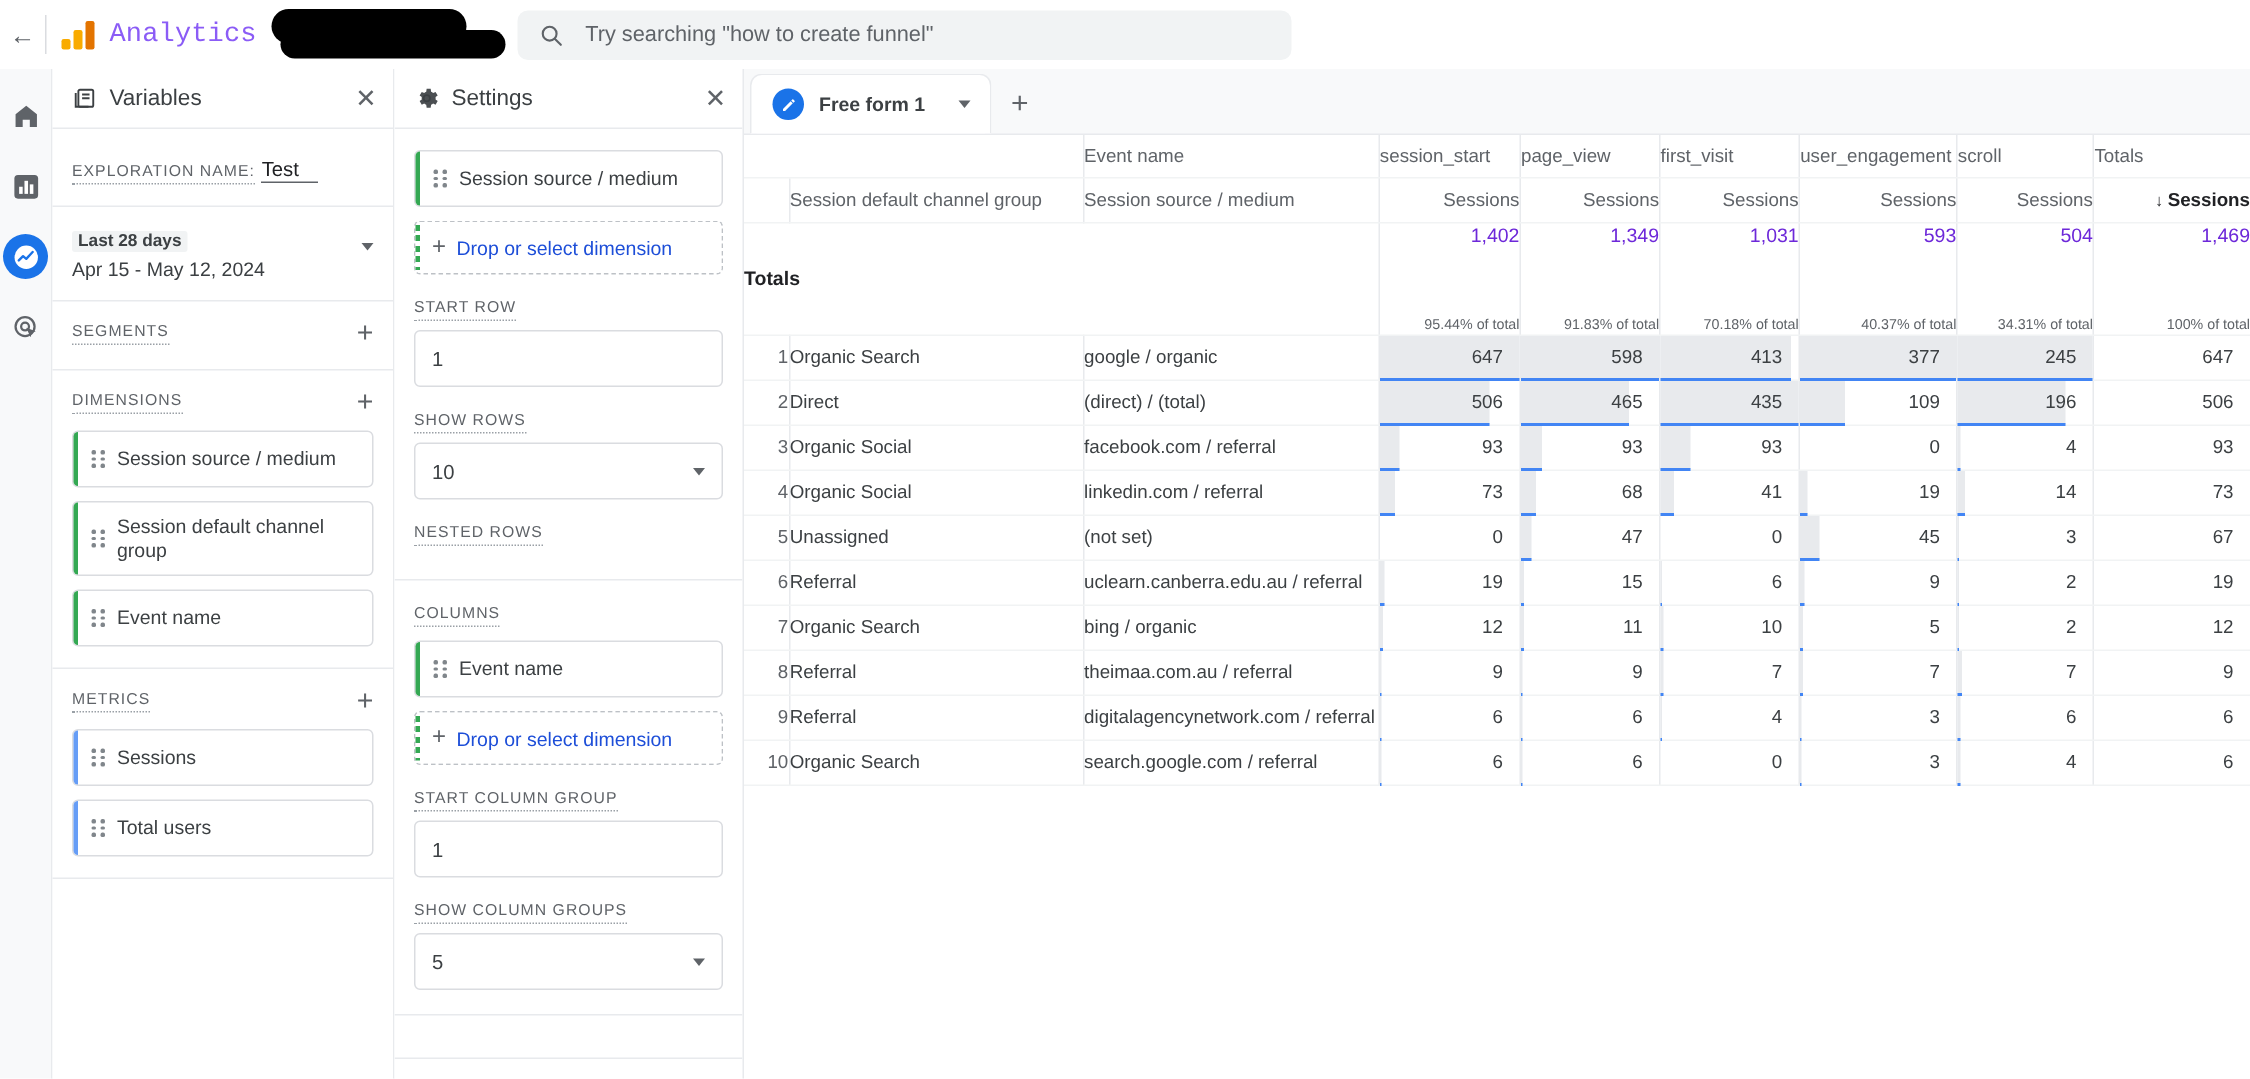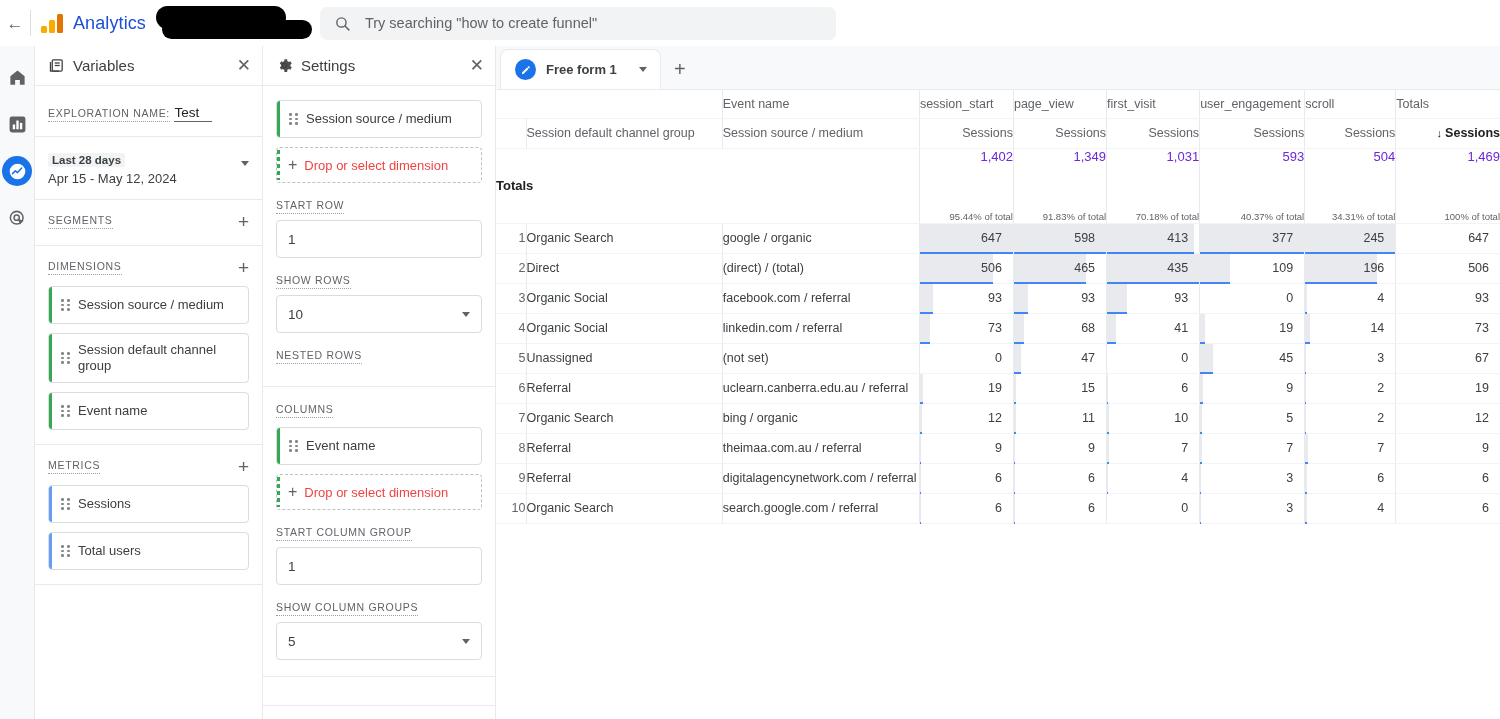--- a/index.html
+++ b/index.html
@@ -19,21 +19,21 @@
   #back-arrow {
     width: 30px; text-align: center; font-size: 17px; color: #5f6368;
     cursor: pointer; line-height: 1;
   }
   #topdiv { width: 1px; height: 26px; background: #dadce0; margin: 0 8px 0 0; }
   #ga-logo { display: flex; align-items: flex-end; gap: 2px; height: 20px; margin: 0 10px 0 2px; }
   #ga-logo i { display: block; border-radius: 1.5px; }
   #ga-logo .b1 { width: 6px; height: 7px; background: #f9ab00; }
   #ga-logo .b2 { width: 6px; height: 13px; background: #f9ab00; }
   #ga-logo .b3 { width: 6px; height: 19px; background: #e37400; }
-  #brand { font-size: 18px; color: #1d4ed8; letter-spacing: .1px; }
+  #brand { font-size: 18px; color: #8b5cf6; letter-spacing: .1px; font-family: Liberation Mono, monospace; }
 
   #redaction { position: relative; width: 160px; height: 34px; margin-left: 10px; }
   #redaction .r1 { position: absolute; left: 0; top: 0; width: 130px; height: 23px; background: #000; border-radius: 12px; }
   #redaction .r2 { position: absolute; left: 6px; top: 14px; width: 150px; height: 19px; background: #000; border-radius: 10px; }
 
   #search-box {
     margin-left: 4px; width: 516px; height: 33px; background: #f1f3f4;
     border-radius: 7px; display: flex; align-items: center; padding: 0 14px; cursor: text;
   }
   #search-box .mag { width: 17px; height: 17px; flex: none; margin-right: 14px; }
@@ -92,21 +92,21 @@
   .grip b { width: 2.5px; height: 2.5px; background: #80868b; border-radius: 50%; display: block; }
   .chip .ctext { font-size: 13px; color: #3c4043; line-height: 16px; }
 
   .dropzone {
     display: flex; align-items: center; gap: 7px; border: 1px dashed #bdc1c6; border-radius: 4px;
     padding: 9px 9px 9px 11px; margin-top: 9px; cursor: pointer; position: relative; min-height: 36px;
   }
   .dropzone .dashaccent { position: absolute; left: 0; top: 2px; bottom: 2px; width: 3px;
     background: repeating-linear-gradient(to bottom, #34a853 0 4px, transparent 4px 7px); }
   .dropzone .dplus { font-size: 16px; color: #5f6368; line-height: 1; font-weight: 300; }
-  .dropzone .dtext { font-size: 13px; color: #ef4444; }
+  .dropzone .dtext { font-size: 13px; color: #1d4ed8; }
 
   .field-label { font-size: 10.5px; letter-spacing: .7px; color: #5f6368; text-transform: uppercase;
     border-bottom: 1px dotted #9aa0a6; display: inline-block; padding-bottom: 2px; margin: 16px 0 6px 0; }
   .input-box {
     height: 38px; border: 1px solid #dadce0; border-radius: 4px; display: flex; align-items: center;
     justify-content: space-between; padding: 0 11px; font-size: 13.5px; color: #3c4043; cursor: pointer; background: #fff;
   }
   .sel-caret { width: 0; height: 0; border-left: 4.5px solid transparent; border-right: 4.5px solid transparent; border-top: 5px solid #5f6368; }
   .settings-block { padding: 12px 13px 16px 13px; border-bottom: 1px solid #e8eaed; }
 

